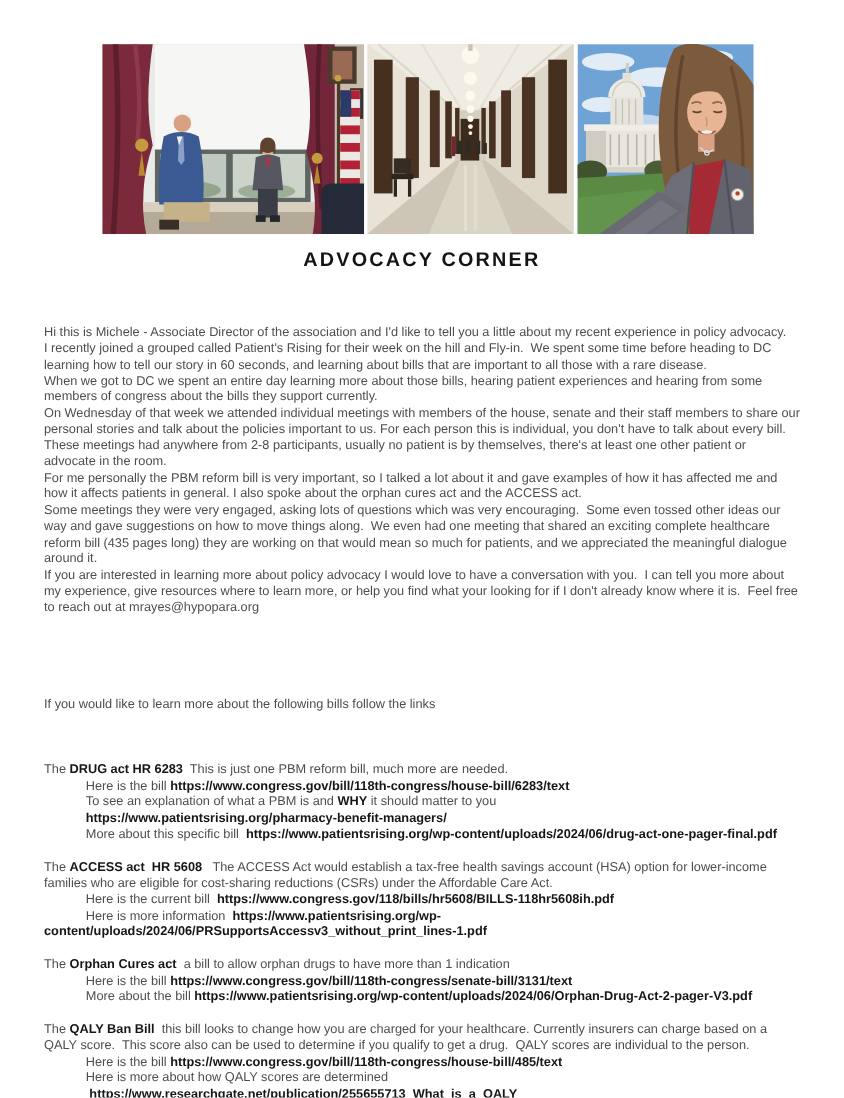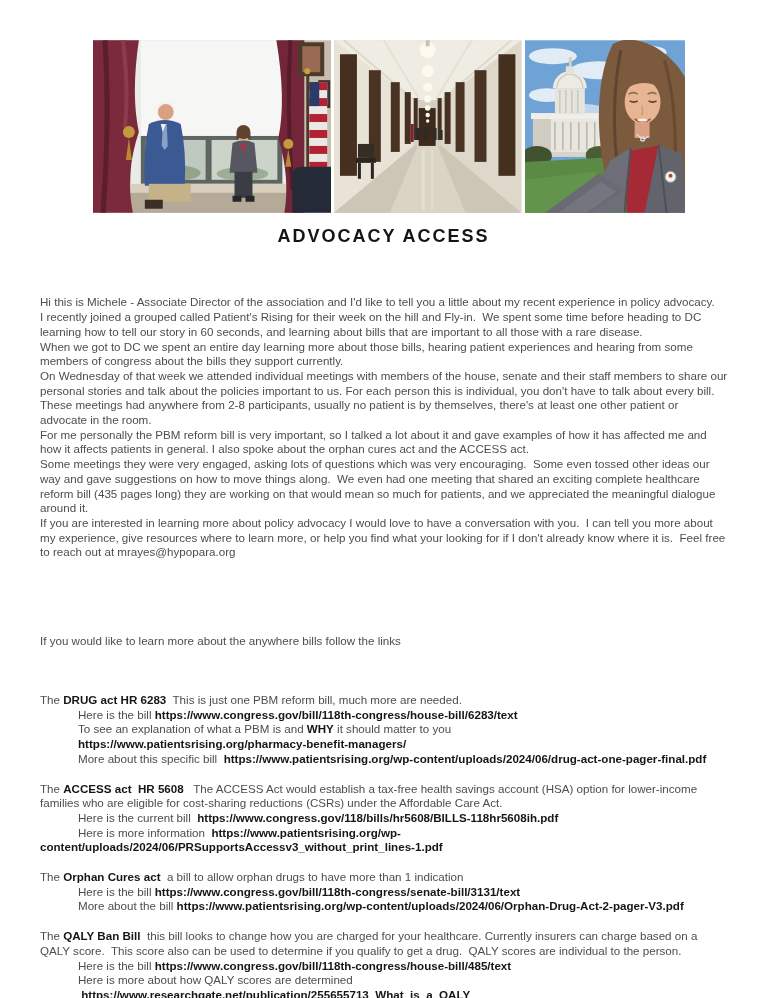--- a/index.html
+++ b/index.html
@@ -220,23 +220,23 @@
       <polygon points="20,173 74,134 100,150 66,173" fill="#6a6a74"></polygon>
       <polygon points="34,173 76,142 92,152 62,173" fill="#75757f"></polygon>
 
       <path d="M112,94 q6,8 12,2" stroke="#d9dde4" stroke-width="1.2" fill="none"></path>
       <circle cx="118" cy="99" r="2" fill="none" stroke="#d9dde4" stroke-width="1.2"></circle>
       <circle cx="146" cy="137" r="5.5" fill="#f2f1ec" stroke="#9a9a94" stroke-width="1"></circle>
       <circle cx="146" cy="136" r="2" fill="#b0452f"></circle>
     </svg>
   </div>
 
-  <h1 class="headline">ADVOCACY ACCESS</h1>
+  <h1 class="headline">ADVOCACY CORNER</h1>
 
   <div class="content">
     <div><p class="para">Hi this is Michele - Associate Director of the association and I'd like to tell you a little about my recent experience in policy advocacy.</p><p class="para">I recently joined a grouped called Patient's Rising for their week on the hill and Fly-in.  We spent some time before heading to DC learning how to tell our story in 60 seconds, and learning about bills that are important to all those with a rare disease.</p><p class="para">When we got to DC we spent an entire day learning more about those bills, hearing patient experiences and hearing from some members of congress about the bills they support currently.</p><p class="para">On Wednesday of that week we attended individual meetings with members of the house, senate and their staff members to share our personal stories and talk about the policies important to us. For each person this is individual, you don't have to talk about every bill.  These meetings had anywhere from 2-8 participants, usually no patient is by themselves, there's at least one other patient or advocate in the room.</p><p class="para">For me personally the PBM reform bill is very important, so I talked a lot about it and gave examples of how it has affected me and how it affects patients in general. I also spoke about the orphan cures act and the ACCESS act.</p><p class="para">Some meetings they were very engaged, asking lots of questions which was very encouraging.  Some even tossed other ideas our way and gave suggestions on how to move things along.  We even had one meeting that shared an exciting complete healthcare reform bill (435 pages long) they are working on that would mean so much for patients, and we appreciated the meaningful dialogue around it.</p><p class="para">If you are interested in learning more about policy advocacy I would love to have a conversation with you.  I can tell you more about my experience, give resources where to learn more, or help you find what your looking for if I don't already know where it is.  Feel free to reach out at mrayes@hypopara.org</p></div>
     <div class="spacer"></div>
-    <p class="para">If you would like to learn more about the anywhere bills follow the links</p>
+    <p class="para">If you would like to learn more about the following bills follow the links</p>
     <div><div class="spacer"></div><div><div class="line"><span>The </span><b>DRUG act HR 6283</b><span>  This is just one PBM reform bill, much more are needed.</span></div><div class="line indent"><span>Here is the bill </span><b>https://www.congress.gov/bill/118th-congress/house-bill/6283/text</b></div><div class="line indent"><span>To see an explanation of what a PBM is and </span><b>WHY</b><span> it should matter to you</span></div><div class="line indent"><b>https://www.patientsrising.org/pharmacy-benefit-managers/</b></div><div class="line indent"><span>More about this specific bill  </span><b>https://www.patientsrising.org/wp-content/uploads/2024/06/drug-act-one-pager-final.pdf</b></div></div><div class="spacer"></div><div><div class="line"><span>The </span><b>ACCESS act  HR 5608</b><span>   The ACCESS Act would establish a tax-free health savings account (HSA) option for lower-income families who are eligible for cost-sharing reductions (CSRs) under the Affordable Care Act.</span></div><div class="line indent"><span>Here is the current bill  </span><b>https://www.congress.gov/118/bills/hr5608/BILLS-118hr5608ih.pdf</b></div><div class="line indent"><span>Here is more information  </span><b>https://www.patientsrising.org/wp-content/uploads/2024/06/PRSupportsAccessv3_without_print_lines-1.pdf</b></div></div><div class="spacer"></div><div><div class="line"><span>The </span><b>Orphan Cures act</b><span>  a bill to allow orphan drugs to have more than 1 indication</span></div><div class="line indent"><span>Here is the bill </span><b>https://www.congress.gov/bill/118th-congress/senate-bill/3131/text</b></div><div class="line indent"><span>More about the bill </span><b>https://www.patientsrising.org/wp-content/uploads/2024/06/Orphan-Drug-Act-2-pager-V3.pdf</b></div></div><div class="spacer"></div><div><div class="line"><span>The </span><b>QALY Ban Bill</b><span>  this bill looks to change how you are charged for your healthcare. Currently insurers can charge based on a QALY score.  This score also can be used to determine if you qualify to get a drug.  QALY scores are individual to the person.</span></div><div class="line indent"><span>Here is the bill </span><b>https://www.congress.gov/bill/118th-congress/house-bill/485/text</b></div><div class="line indent"><span>Here is more about how QALY scores are determined</span></div><div class="line indent"><span> </span><b>https://www.researchgate.net/publication/255655713_What_is_a_QALY</b></div></div></div>
     
   </div>
 
 </div>
 
 </body></html>

